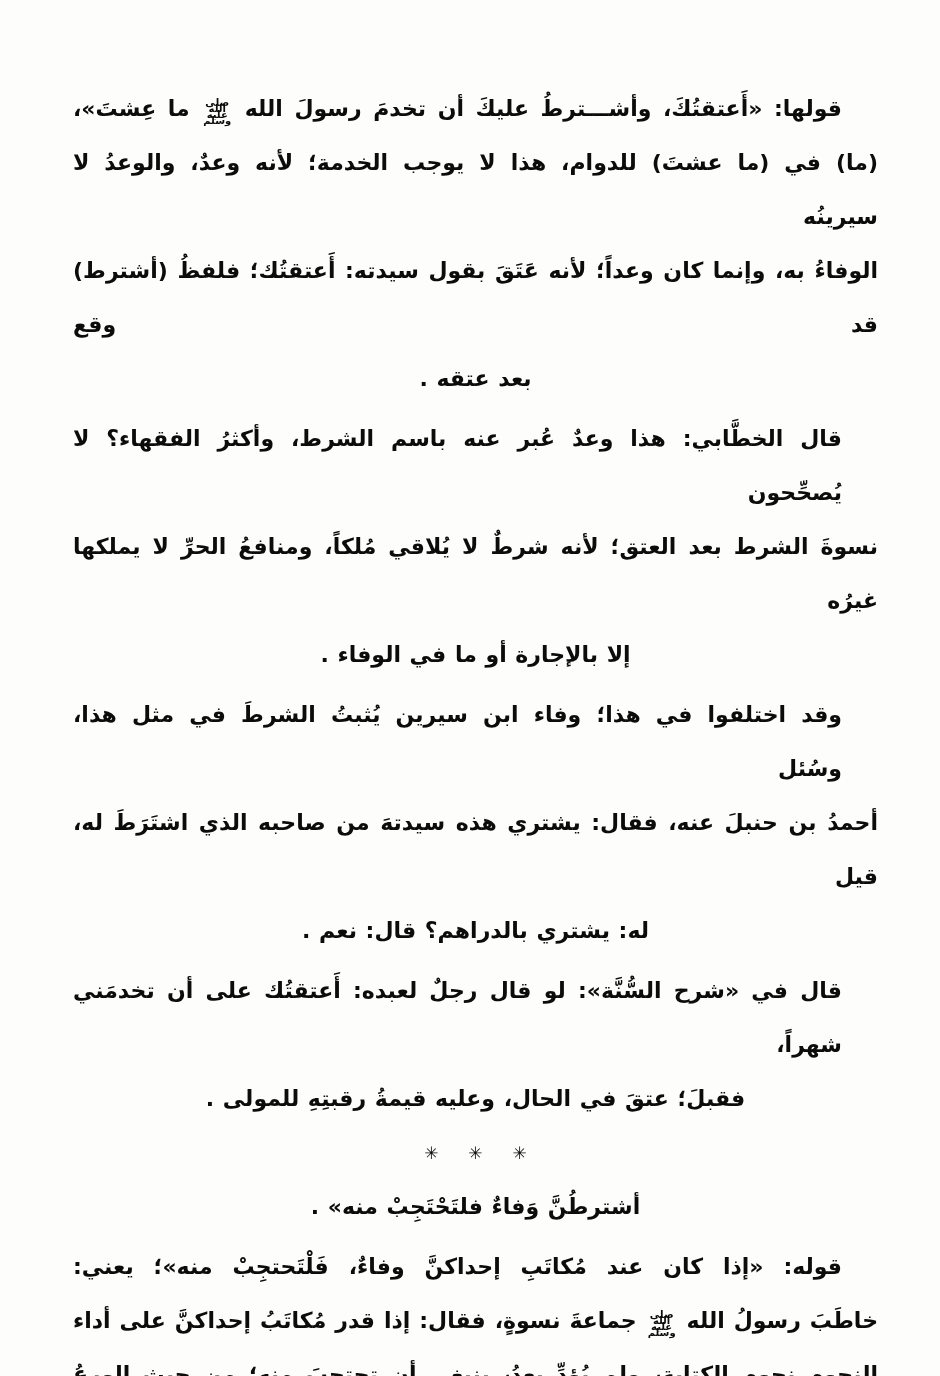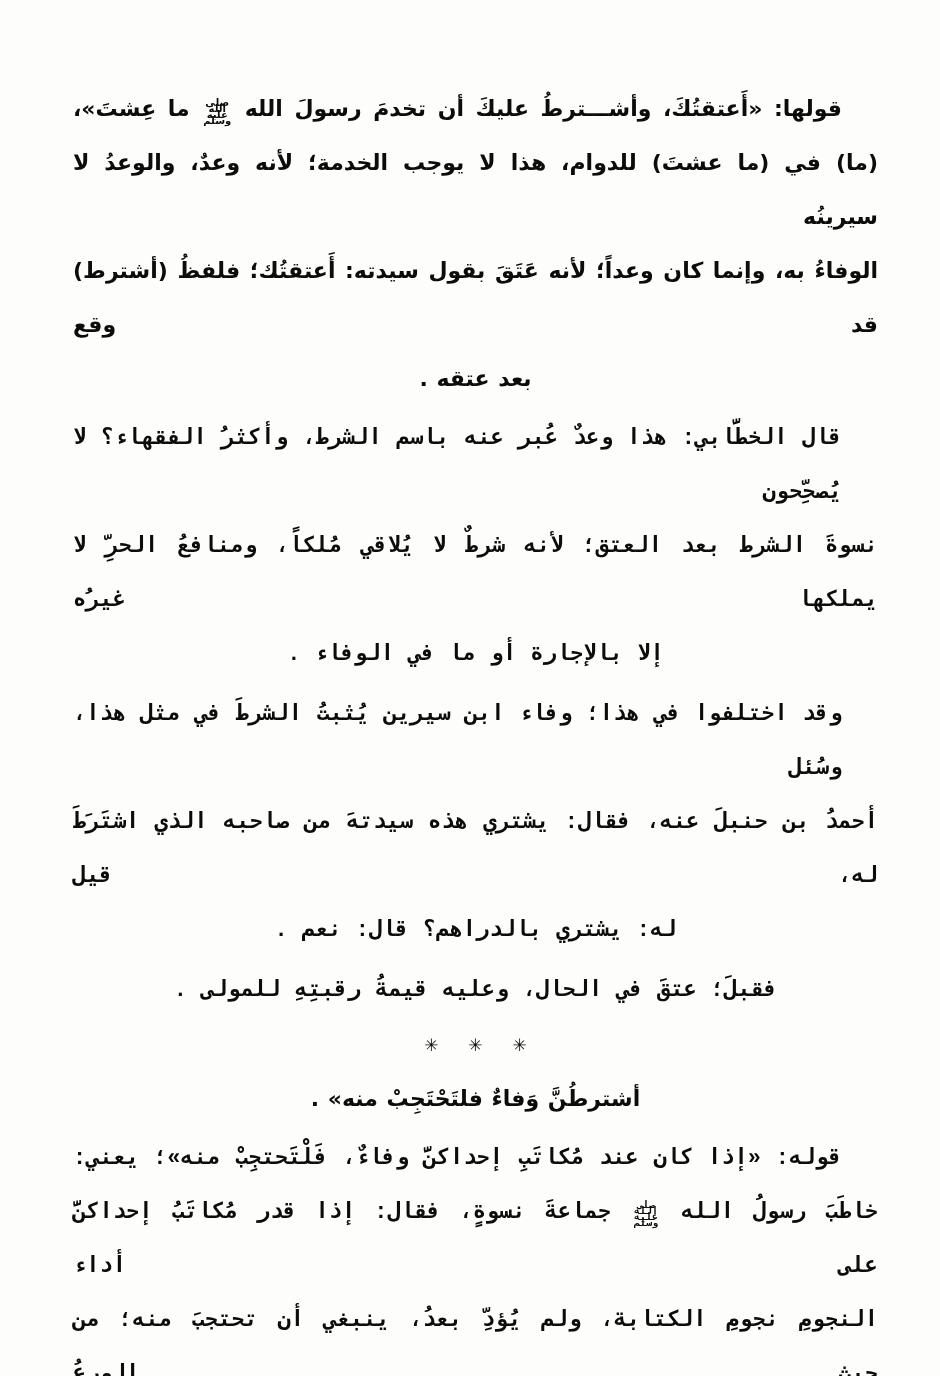--- a/index.html
+++ b/index.html
@@ -18,21 +18,21 @@
     box-sizing: border-box;
     width: 940px;
     height: 1376px;
     padding: 82px 62px 0 73px;
     color: #0c0c0c;
     font-weight: bold;
     font-size: 22px;
     word-spacing: 1px;
   }
   .para { margin: 0; }
-  .para-gap { margin-top: 6px; font-family: Liberation Mono, monospace; }
+  .para-gap { margin-top: 6px; }
   .ar-line {
     line-height: 54px;
     text-align: center;
   }
   .j {
     text-align: justify;
     text-align-last: justify;
   }
   .indent {
     padding-right: 36px;
@@ -80,20 +80,21 @@
     <div class="ar-line">إلا بالإجارة أو ما في الوفاء .</div>
   </div>
 
   <div class="para para-gap">
     <div class="ar-line j indent">وقد اختلفوا في هذا؛ وفاء ابن سيرين يُثبتُ الشرطَ في مثل هذا، وسُئل</div>
     <div class="ar-line j">أحمدُ بن حنبلَ عنه، فقال: يشتري هذه سيدتهَ من صاحبه الذي اشتَرَطَ له، قيل</div>
     <div class="ar-line">له: يشتري بالدراهم؟ قال: نعم .</div>
   </div>
 
   <div class="para para-gap">
+    <div class="ar-line j indent">قال في «شرح السُّنَّة»: لو قال رجلٌ لعبده: أَعتقتُك على أن تخدمَني شهراً،</div>
     <div class="ar-line">فقبلَ؛ عتقَ في الحال، وعليه قيمةُ رقبتِهِ للمولى .</div>
   </div>
 
   <div class="sep">✳ ✳ ✳</div>
 
   <div class="para">
     <div class="ar-line">أشترطُنَّ وَفاءٌ فلتَحْتَجِبْ منه» .</div>
   </div>
 
   <div class="para para-gap">

